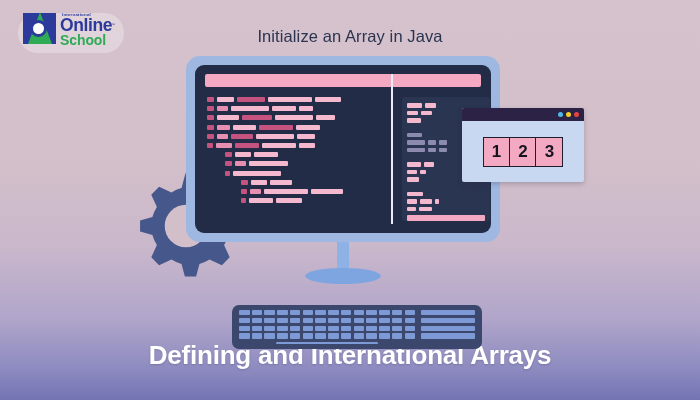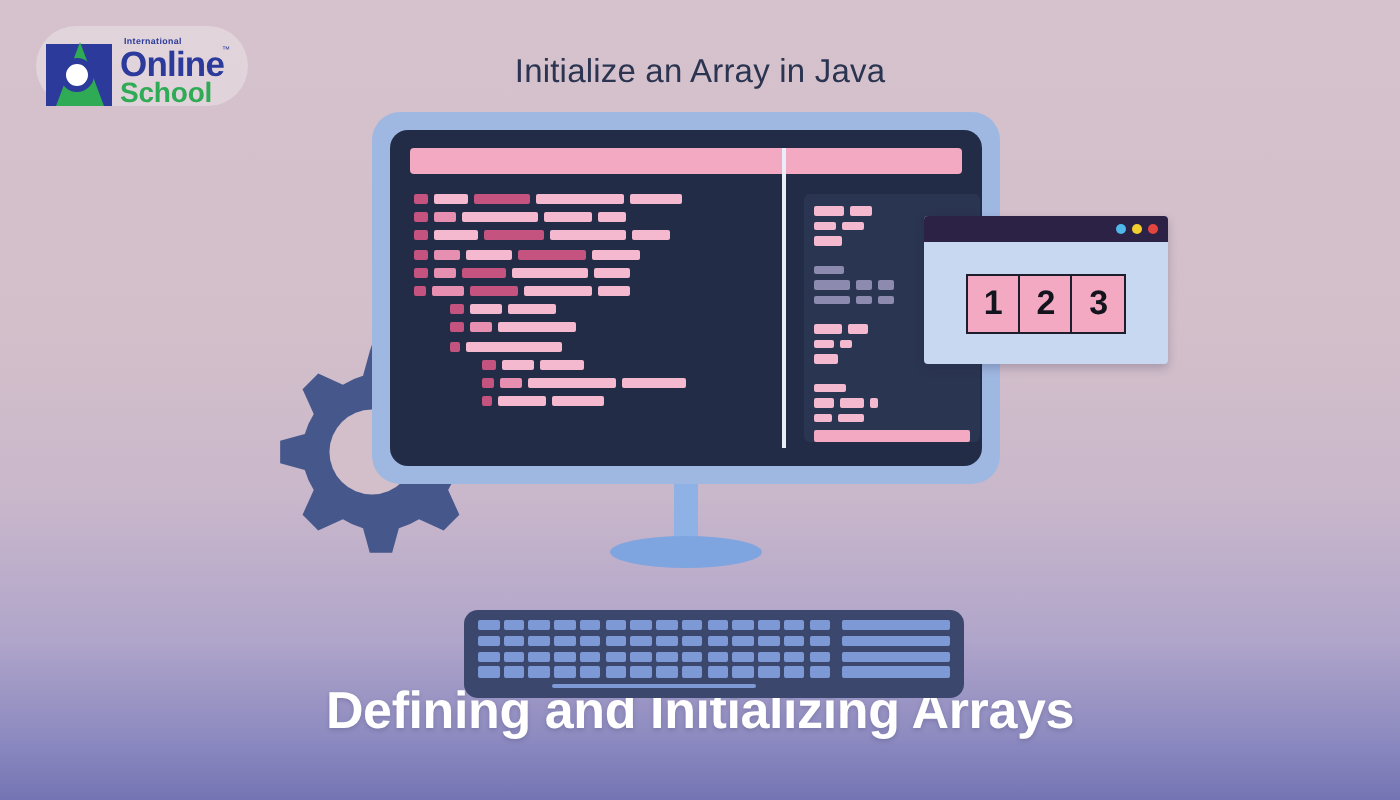--- a/index.html
+++ b/index.html
@@ -8,21 +8,21 @@
     font-family:"Liberation Sans","DejaVu Sans",sans-serif;
   }
   #stage{
     position:relative;width:700px;height:400px;overflow:hidden;
     background:linear-gradient(180deg,#d5c2cc 0%,#d3bfca 42%,#c9b7cb 62%,#b0a5ca 80%,#8d8bc0 92%,#7474b4 100%);
   }
 
   
   #logo{position:absolute;left:18px;top:13px;width:106px;height:40px;
         background:rgba(255,255,255,.30);border-radius:20px;display:flex;
-        align-items:flex-end;padding-left:5px;box-sizing:border-box;}
+        align-items:flex-start;padding-left:5px;box-sizing:border-box;}
   #logo-mark{position:relative;width:33px;height:31px;flex:0 0 33px;}
   #logo-mark .sq{position:absolute;inset:0;background:#2b3a9b;}
   #logo-mark .leaf{position:absolute;left:5px;top:-1px;width:0;height:0;
       border-left:12px solid transparent;border-right:12px solid transparent;
       border-bottom:32px solid #2faa55;}
   #logo-mark .ring{position:absolute;left:7px;top:7px;width:17px;height:17px;
       border-radius:50%;background:#fff;border:3.5px solid #2b3a9b;box-sizing:border-box;}
   #logo-txt{margin-left:4px;line-height:1;}
   #logo-sup{font-size:4.4px;color:#2b3a9b;font-weight:700;letter-spacing:.2px;
       margin-left:2px;display:block;margin-bottom:0px;}
@@ -101,21 +101,21 @@
     </div>
     <div id="logo-txt">
       <span id="logo-sup">International</span>
       <span id="logo-main">Online</span>
       <span id="logo-sub">School</span>
     </div>
     <span id="logo-tm">™</span>
   </div>
 
   <div id="title">Initialize an Array in Java</div>
-  <div id="caption">Defining and Initializing Arrays</div>
+  <div id="caption">Defining and International Arrays</div>
 
   <div id="gear">
     <svg width="112" height="112" viewBox="0 0 100 100" aria-hidden="true">
       <path fill="#46578b" d="M50 2 l9 3 3 11 a34 34 0 0 1 9 4 l11-5 7 7 l-5 11 a34 34 0 0 1 4 9 l11 3 0 10 -11 3 a34 34 0 0 1 -4 9 l5 11 -7 7 -11-5 a34 34 0 0 1 -9 4 l-3 11 -10 0 -3-11 a34 34 0 0 1 -9-4 l-11 5 -7-7 5-11 a34 34 0 0 1 -4-9 l-11-3 0-10 11-3 a34 34 0 0 1 4-9 l-5-11 7-7 11 5 a34 34 0 0 1 9-4 l3-11 z"></path>
       <circle cx="50" cy="50" r="19" fill="#d3bfca"></circle>
     </svg>
   </div>
 
   <div id="monitor">
     <div id="screen">

